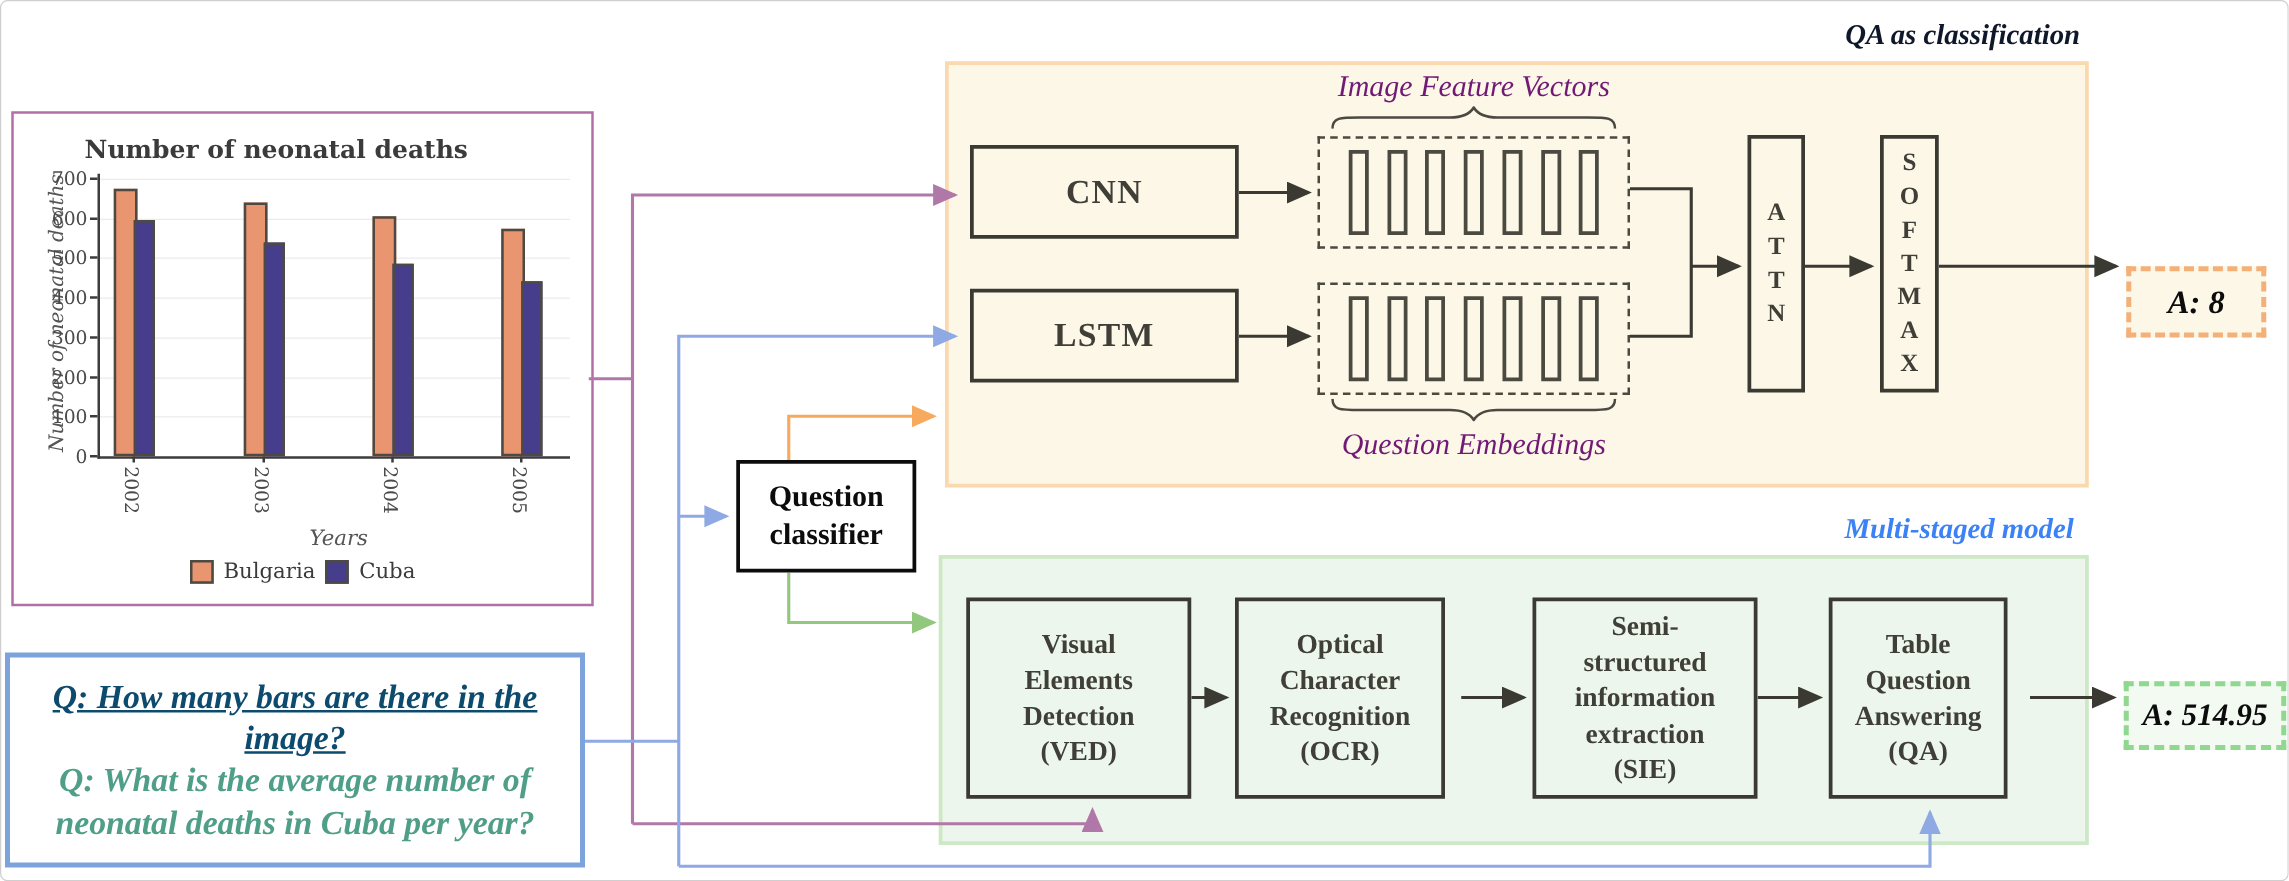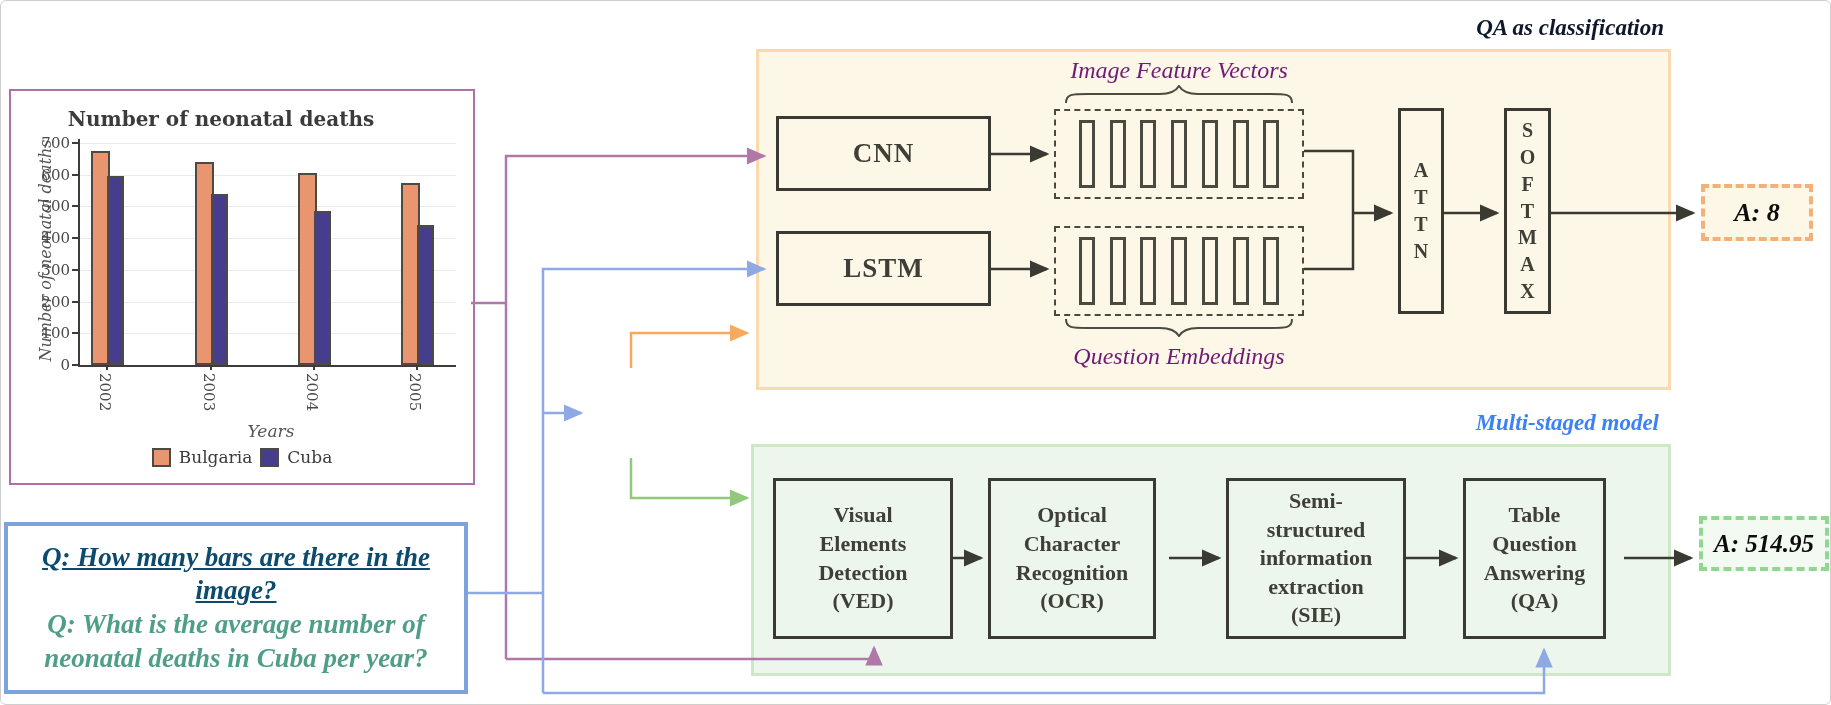--- a/index.html
+++ b/index.html
@@ -48,21 +48,21 @@
     display:flex;align-items:center;justify-content:space-evenly;padding:0 8px;z-index:4;background:transparent;}
   #vectors-image{left:1053px;top:108px;}
   #vectors-question{left:1053px;top:225px;}
   .vbar{width:16px;height:68px;border:3px solid #4a4a40;box-sizing:border-box;background:#fdf7e8;}
   .brace{position:absolute;z-index:4;}
   .curly-label{position:absolute;width:320px;text-align:center;font-style:italic;font-size:24px;color:#701a75;z-index:4;}
   #attn-box{left:1397px;top:107px;width:46px;height:206px;background:#fdf7e8;font-size:20px;}
   #softmax-box{left:1503px;top:107px;width:47px;height:206px;background:#fdf7e8;font-size:20px;}
   .vletters{width:24px;margin:0 auto;word-break:break-all;text-align:center;line-height:1.34;}
   .answer-box{position:absolute;box-sizing:border-box;display:flex;align-items:center;justify-content:center;
-    font-weight:bold;font-style:italic;font-size:26px;color:#0c0c0c;z-index:4;}
+    font-weight:bold;font-style:italic;font-size:26px;color:#0c0c0c;z-index:4;margin-top:29px;}
   #answer-classification{left:1700px;top:183px;width:112px;height:57px;border:4px dashed #f3b179;background:#fdf7e8;}
   #answer-multistage{left:1698px;top:515px;width:130px;height:55px;border:4px dashed #90d78f;background:#f2faf1;font-size:25px;}
   
   #ms-region{left:750px;top:443px;width:920px;height:232px;background:#edf6ec;border:3px solid #cde8c5;
     box-sizing:border-box;z-index:1;}
   #ms-title{top:409px;right:171px;font-weight:bold;font-style:italic;font-size:23px;color:#3b82f6;z-index:2;}
   .stage-box{top:477px;height:161px;background:#edf6ec;font-size:22px;line-height:1.3;padding:0 14px;}
   #stage-ved{left:772px;width:180px;}
   #stage-ocr{left:987px;width:168px;}
   #stage-sie{left:1225px;width:180px;padding:0 18px;}
@@ -127,20 +127,21 @@
       <div style="position: absolute; left: 405px; top: 274px; width: 2px; height: 5px; background: rgb(60, 60, 60);"></div>
       <div class="axis" style="left: 67px; top: 48px; width: 2px; height: 228px;"></div>
       <div class="axis" style="left: 67px; top: 274px; width: 378px; height: 2px;"></div>
     </div>
 
   <div id="question-panel" class="abs">
     <div class="question" id="question-1" style="color: #0c4a6e; text-decoration: underline;">Q: How many bars are there in the image?</div>
     <div class="question" id="question-2" style="color: rgb(79, 158, 136);">Q: What is the average number of neonatal deaths in Cuba per year?</div>
   </div>
 
+  <div id="classifier" class="abs">Question classifier</div>
 
   <div id="qa-region" class="abs"></div>
   <div id="qa-title" class="abs">QA as classification</div>
 
   <div id="cnn-box" class="model-box">CNN</div>
   <div id="lstm-box" class="model-box">LSTM</div>
 
   <div id="vectors-image" class="vector-box">
     <div class="vbar"></div>
     <div class="vbar"></div>

